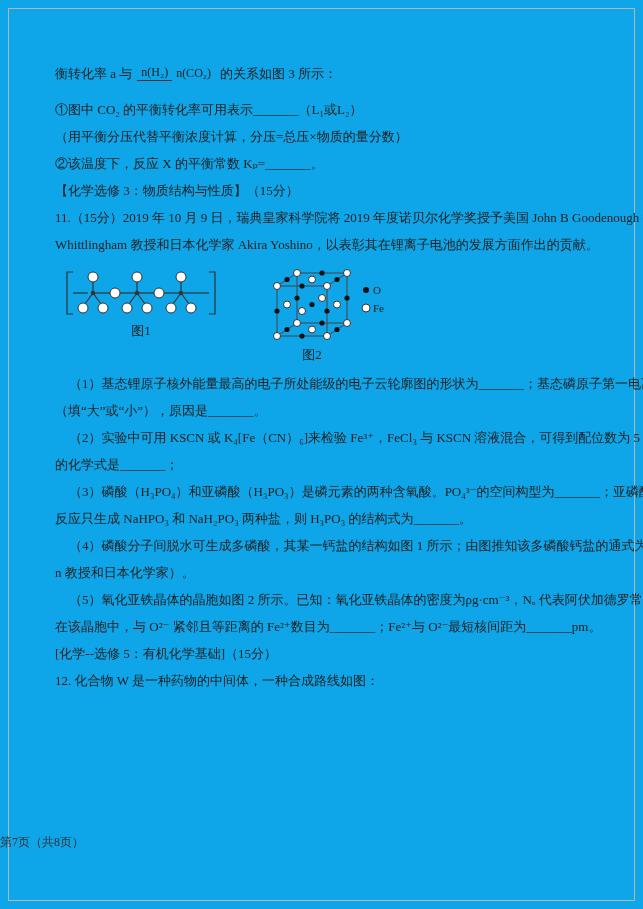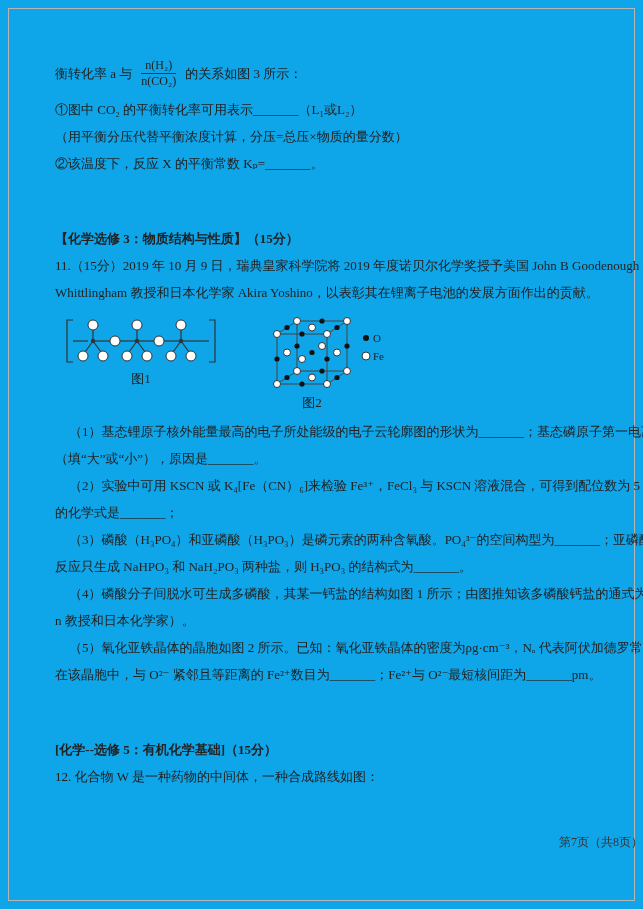--- a/index.html
+++ b/index.html
@@ -20,44 +20,44 @@
     position:absolute;
     left:55px;right:40px;top:50px;
   }
   .line{
     margin:0;
     font-size:13px;
     line-height:27px;
     min-height:27px;
     white-space:nowrap;
   }
-  .bold{font-weight:700;margin-top:48px;}
+  .bold{font-weight:400;}
   .q-first{padding-left:14px;}
   .formula-line{
     display:flex;align-items:center;
     height:46px;font-size:13px;
   }
   .fraction{
-    display:inline-flex;flex-direction:column;align-items:center;
+    display:inline-flex;align-items:center;
     margin:0 5px;font-size:12px;line-height:1.25;
   }
   .fraction .num{display:block;border-bottom:1px solid #333;padding:0 4px;}
   .fraction .den{display:block;padding:0 4px;}
   .figures{
     display:flex;align-items:flex-start;
     margin:8px 0 6px 6px;gap:44px;
   }
   .figure{display:flex;flex-direction:column;}
   .figcap{
     font-size:13px;font-weight:400;text-align:center;margin-top:2px;
   }
   .figcap.fig2cap{width:94px;}
   .footer{
     position:absolute;left:0;right:0;bottom:58px;
-    text-align:right;font-size:12px;color:#333;margin-left:20px;
+    text-align:left;font-size:12px;color:#333;
   }
   svg{display:block;}
 </style>
 </head>
 <body>
 
 <div class="page">
   <div class="frame"></div>
 
   <div class="content">

